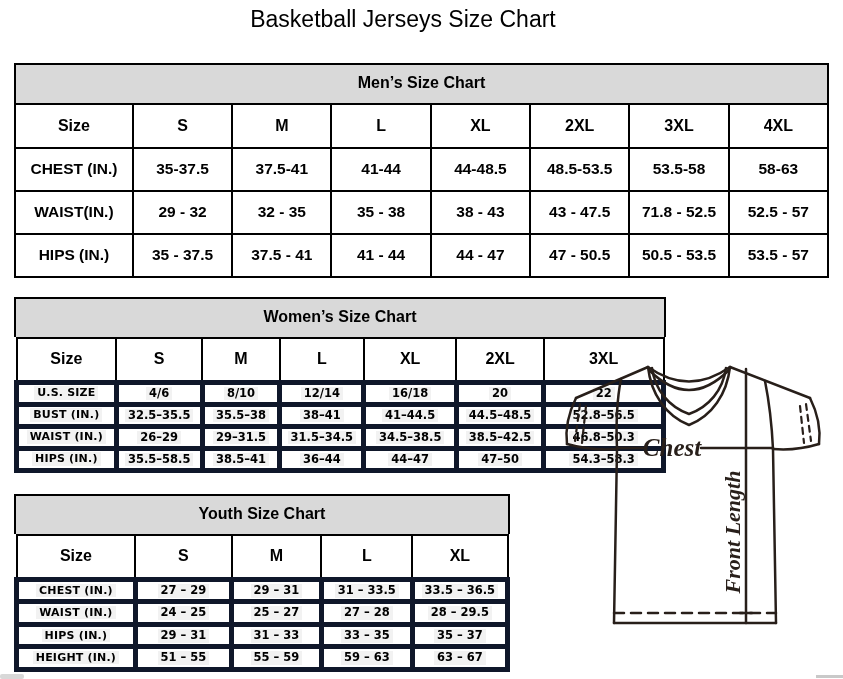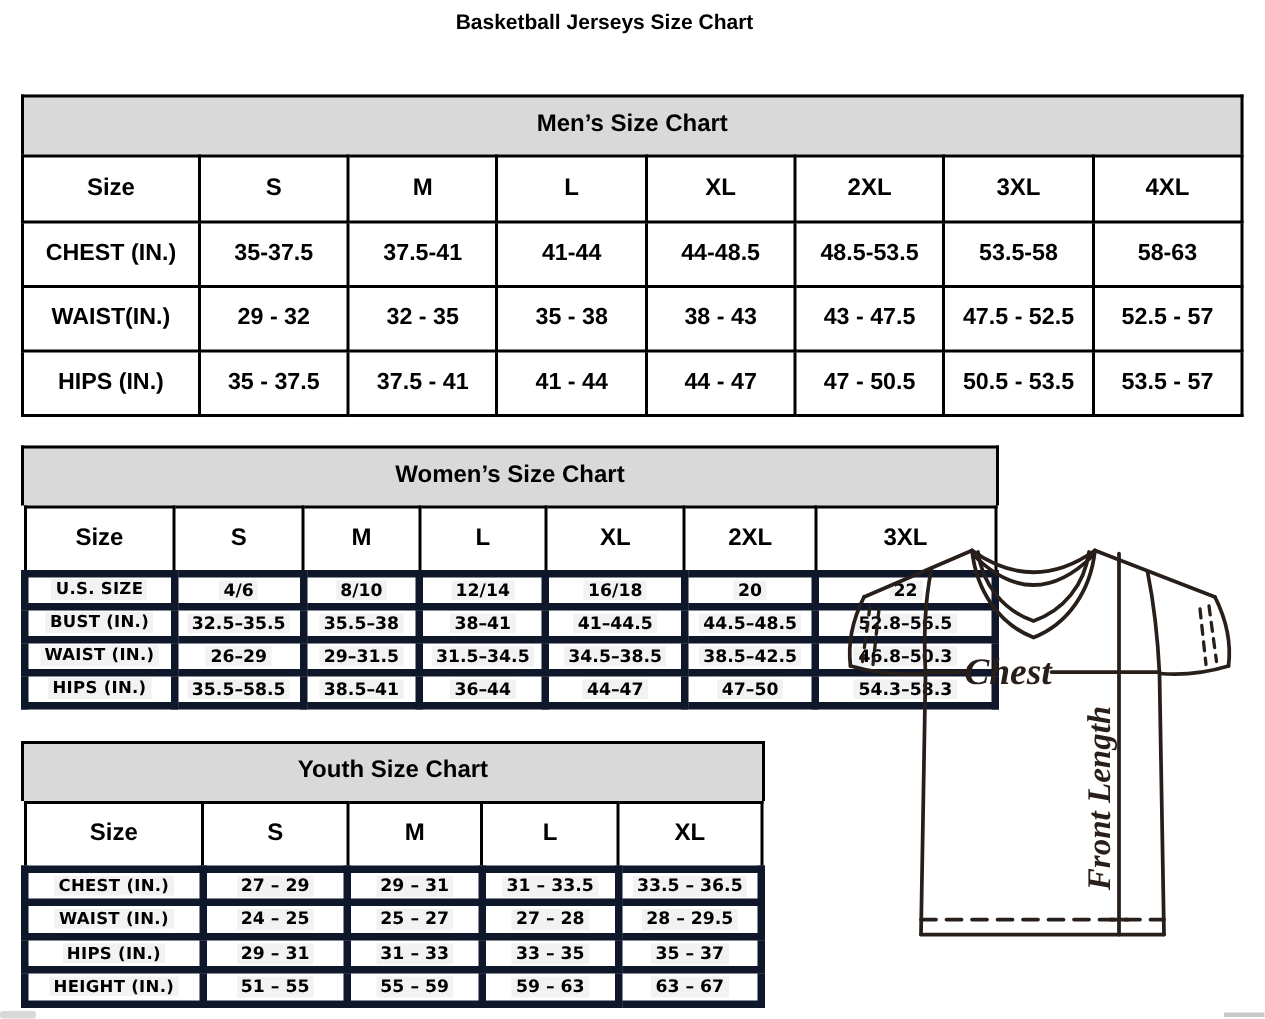--- a/index.html
+++ b/index.html
@@ -3,21 +3,21 @@
 <meta charset="utf-8">
 <style>
   html,body{margin:0;padding:0;}
   body{
     width:843px;height:679px;position:relative;overflow:hidden;
     background:#ffffff;color:#000;
     font-family:"Liberation Sans",sans-serif;
   }
   .page-title{
     position:absolute;top:6px;left:0;width:806px;text-align:center;
-    font-size:14px;font-weight:bold;
+    font-size:23px;font-weight:normal;
   }
   .size-chart{position:absolute;}
   .size-chart.men{left:14px;top:63px;width:815px;}
   .size-chart.women{left:14px;top:297px;width:652px;}
   .size-chart.youth{left:14px;top:494px;width:496px;}
   .table-title{
     box-sizing:border-box;height:40px;line-height:36px;
     background:#d9d9d9;border:2px solid #000;border-bottom:none;
     text-align:center;font-weight:bold;font-size:16px;
   }
@@ -93,21 +93,21 @@
           <td><span class="hl">53.5-58</span></td>
           <td><span class="hl">58-63</span></td>
         </tr>
         <tr>
           <td class="rowlabel"><span class="hl">WAIST(IN.)</span></td>
           <td><span class="hl">29 - 32</span></td>
           <td><span class="hl">32 - 35</span></td>
           <td><span class="hl">35 - 38</span></td>
           <td><span class="hl">38 - 43</span></td>
           <td><span class="hl">43 - 47.5</span></td>
-          <td><span class="hl">47.5 - 52.5</span></td>
+          <td><span class="hl">71.8 - 52.5</span></td>
           <td><span class="hl">52.5 - 57</span></td>
         </tr>
         <tr>
           <td class="rowlabel"><span class="hl">HIPS (IN.)</span></td>
           <td><span class="hl">35 - 37.5</span></td>
           <td><span class="hl">37.5 - 41</span></td>
           <td><span class="hl">41 - 44</span></td>
           <td><span class="hl">44 - 47</span></td>
           <td><span class="hl">47 - 50.5</span></td>
           <td><span class="hl">50.5 - 53.5</span></td>

